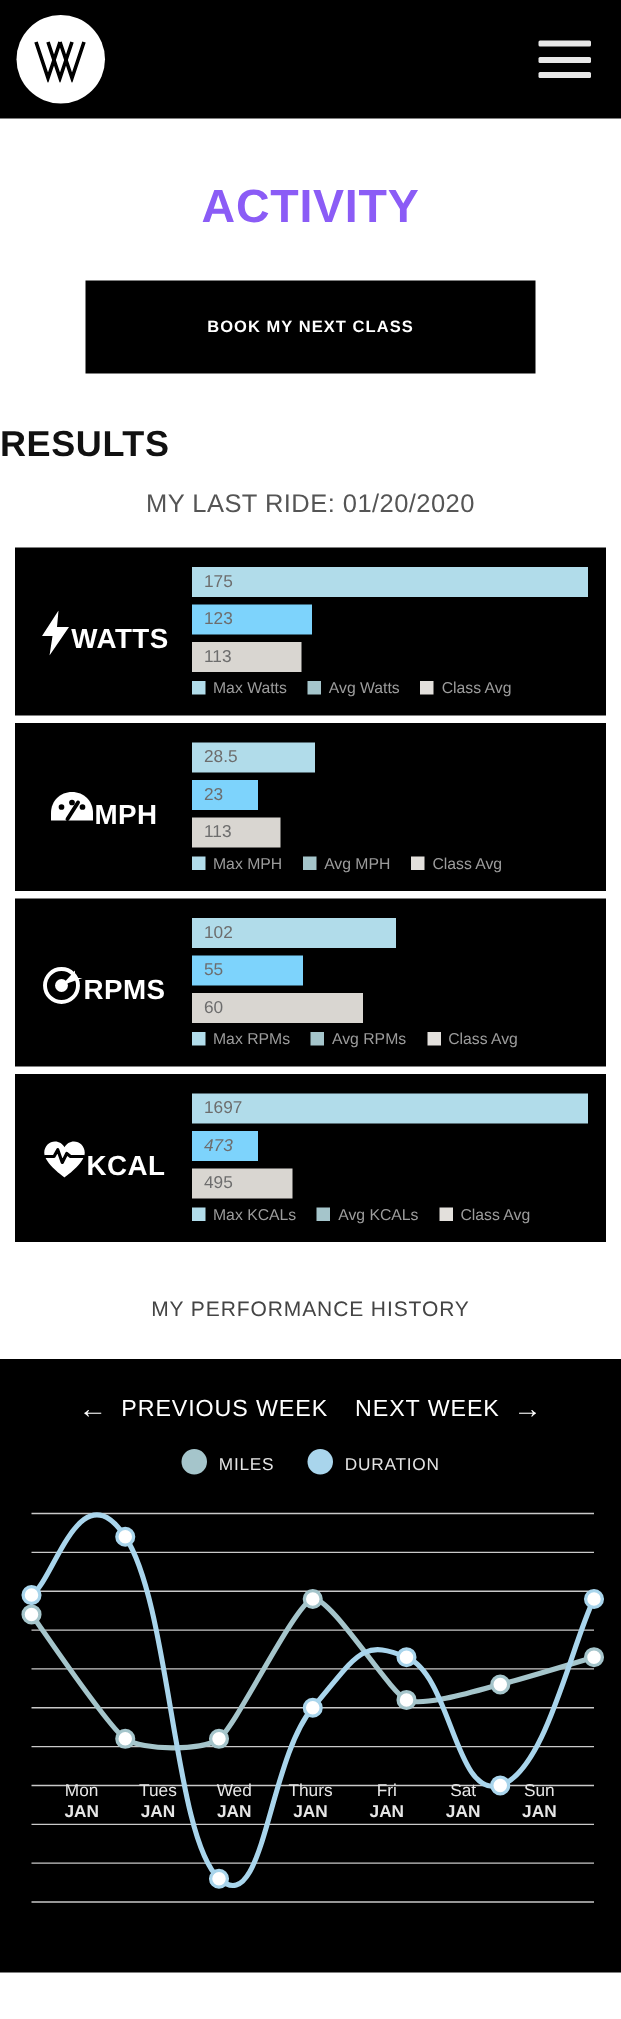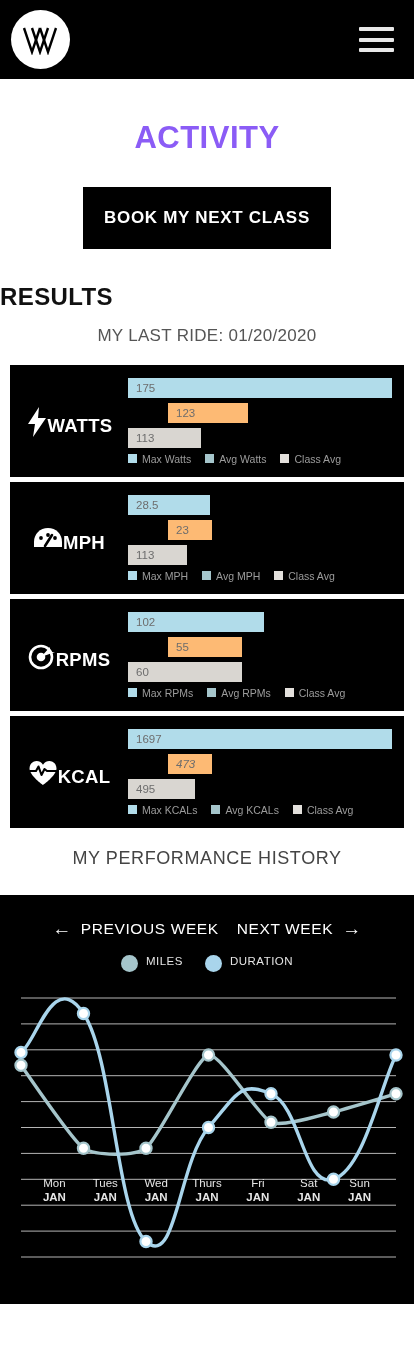--- a/index.html
+++ b/index.html
@@ -26,23 +26,23 @@
                justify-content:space-between; cursor:pointer; }
   .hamburger span { display:block; height:4px; background:#e8e8e8; border-radius:1px; }
 
   
   .page-title {
     text-align:center; font-size:31px; font-weight:bold; color:#8b5cf6;
     letter-spacing:.5px; margin-top:41px;
   }
   .cta-wrap { display:flex; justify-content:center; margin-top:31px; }
   .cta-button {
-    width:248px; height:62px; background:#000; color:#fff;
+    width:300px; height:62px; background:#000; color:#fff;
     border:none; font-family:"Liberation Sans",sans-serif;
-    font-size:17px; font-weight:bold; letter-spacing:.7px; cursor:pointer;
+    font-size:11px; font-weight:bold; letter-spacing:.7px; cursor:pointer;
   }
   .results-title {
     text-align:left; font-size:24px; font-weight:bold; color:#111;
     letter-spacing:.4px; margin-top:34px;
   }
   .last-ride {
     text-align:center; font-size:17px; color:#555; font-weight:400;
     letter-spacing:.3px; margin-top:15px;
   }
 
@@ -61,49 +61,49 @@
   .card-label {
     color:#fff; font-size:18.5px; font-weight:bold; letter-spacing:.3px; margin-top:8px;
   }
   .card-right { flex:1; padding-right:12px; }
   .bar-row { height:20px; margin-bottom:5px; position:relative; }
   .bar {
     height:20px; display:flex; align-items:center;
     padding-left:8px; font-size:11.5px; color:#6d6d6d;
   }
   .bar-max   { background:#b1dcea; }
-  .bar-avg   { background:#fdba74;margin-left:40px; }
+  .bar-avg   { background:#7dd3fc; }
   .bar-class { background:#d9d6d1; }
   .legend { display:flex; align-items:center; margin-top:5px; }
   .legend-item { display:flex; align-items:center; margin-right:14px; }
   .legend-sw { width:9px; height:9px; margin-right:5px; display:inline-block; }
   .legend-sw.max   { background:#b1dcea; }
   .legend-sw.avg   { background:#a5c5cb; }
   .legend-sw.class { background:#e3e0dc; }
   .legend-txt { font-size:10.5px; color:#9c9c9c; }
 
   
   .perf-title {
-    text-align:center; font-size:18px; color:#444; letter-spacing:.6px;
-    margin-top:20px; font-weight:400;
+    text-align:center; font-size:14px; color:#444; letter-spacing:.6px;
+    margin-top:36px; font-weight:400;
   }
   .chart-panel { margin-top:26px; background:#000; height:409px; position:relative; }
   .week-nav {
     display:flex; align-items:center; justify-content:center;
     padding-top:24px; gap:18px;
   }
   .week-btn {
     background:none; border:none; color:#fff; cursor:pointer;
     font-family:"Liberation Sans",sans-serif; font-size:15.5px;
     letter-spacing:.6px; display:flex; align-items:center; gap:9px;
   }
   .arrow { font-size:19px; line-height:1; }
   .chart-legend { display:flex; justify-content:center; align-items:center;
                   gap:22px; margin-top:17px; }
-  .cl-item { display:flex; align-items:flex-start; gap:8px; }
+  .cl-item { display:flex; align-items:flex-end; gap:8px; }
   .cl-dot { width:17px; height:17px; border-radius:50%; display:inline-block; }
   .cl-dot.miles { background:#a5c5cb; }
   .cl-dot.duration { background:#a9d5ec; }
   .cl-txt { font-size:11.5px; color:#e4e4e4; letter-spacing:.5px; }
 
   .plot { position:absolute; left:0; top:95px; width:414px; height:314px; }
   .plot svg { display:block; }
   .xaxis {
     position:absolute; left:0; top:282px; width:414px;
     display:flex; padding:0 29px;

